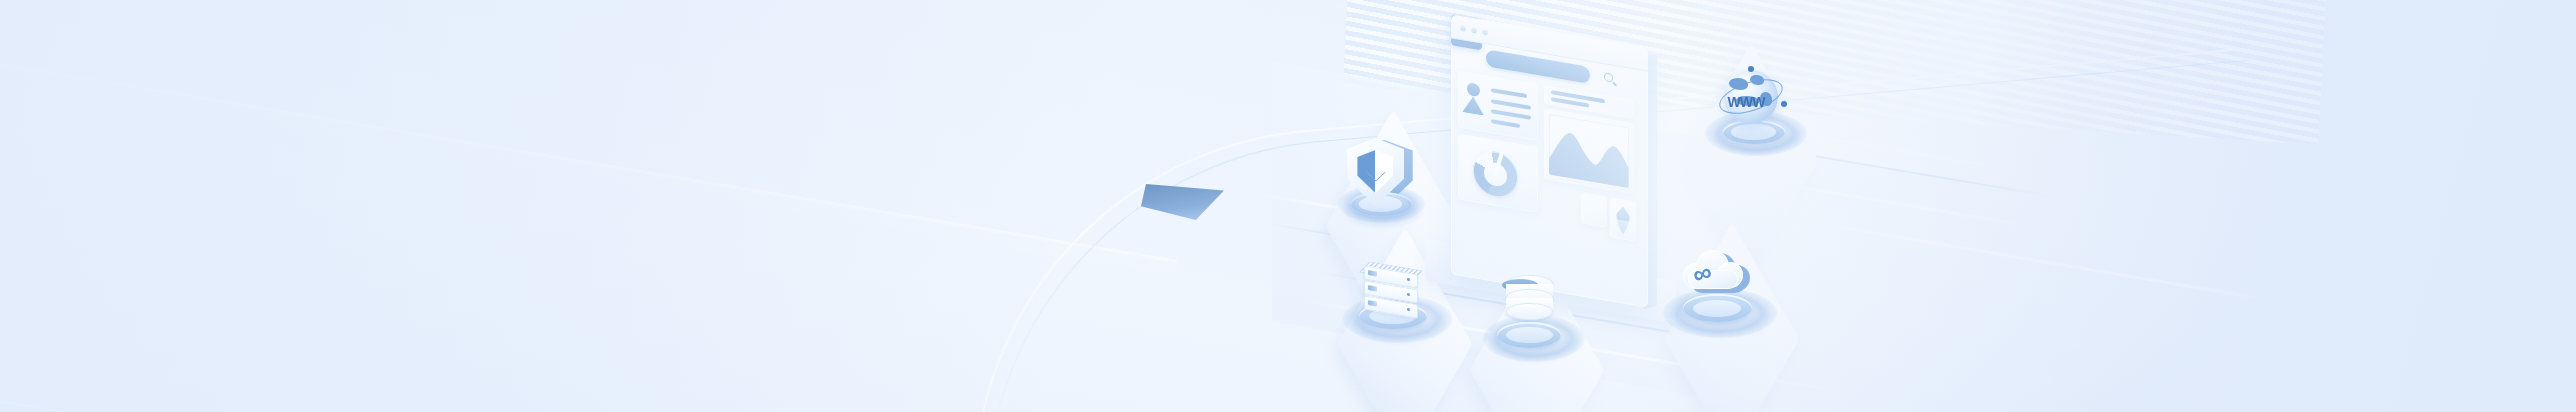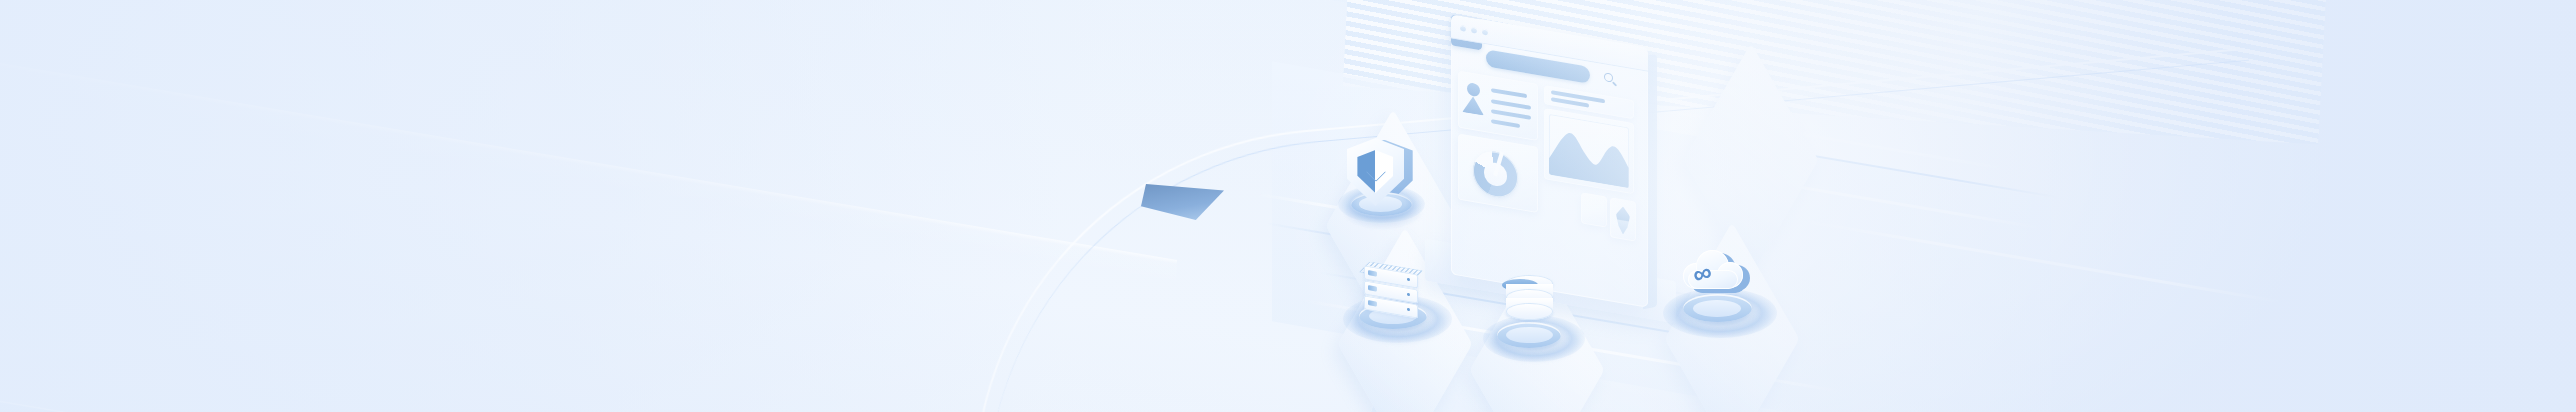--- a/index.html
+++ b/index.html
@@ -503,20 +503,36 @@
 
       <div id="card-sq-dark"></div>
       <div class="panel" id="card-sq-light"></div>
       <div class="panel" id="card-leaf">
         <span class="leaf"></span>
       </div>
 
     </div>
   </div>
 
+  <div class="icon3d" style="left:1719px; top:66px; width:78px; height:88px; z-index:6;">
+    <div class="softshadow" style="left:-5.2px; top:52px; width:87px; height:38px;"></div>
+    <div class="halo" style="left:-14px; top:45px; width:102px; height:45px;"></div>
+    <div class="disc" style="left:3.5px;  top:54px; width:62px; height:24px;"></div>
+    <div class="disc-inner" style="left:12px; top:58px; width:45px; height:15.6px;"></div>
+    <div id="globe-ball" style="left:5.2px; top:3.5px;">
+      <span class="continent" style="left:5.2px;  top:8.7px; width:19px; height:12px;"></span>
+      <span class="continent" style="left:26px; top:5.2px;  width:14px; height:10.4px;"></span>
+      <span class="continent" style="left:12px; top:26px; width:22.5px; height:10.4px;"></span>
+      <span class="continent" style="left:36px; top:22.5px; width:12px; height:14px;"></span>
+    </div>
+    <span id="globe-www">WWW</span>
+    <span class="orbit" style="left:-0.9px; top:15.6px;"></span>
+    <span class="orbit-node" style="left:29px; top:0px;"></span>
+    <span class="orbit-node" style="left:62px; top:35px;"></span>
+  </div>
 
   <div class="icon3d" style="left:1679px; top:246px; width:95px; height:90px; z-index:6;">
     <div class="softshadow" style="left:-5.2px; top:50px; width:97px; height:42px;"></div>
     <div class="halo" style="left:-15.6px; top:42px; width:114px; height:50px;"></div>
     <div class="disc" style="left:3.5px;  top:48px; width:69px; height:28px;"></div>
     <div class="disc-inner" style="left:14px; top:54px; width:48px; height:17.3px;"></div>
 
     <div id="cloud-shadow">
       <span class="lobe" style="left:3.5px;  top:17.3px; width:26px; height:26px;"></span>
       <span class="lobe" style="left:17.3px; top:3.5px;  width:33px; height:33px;"></span>

